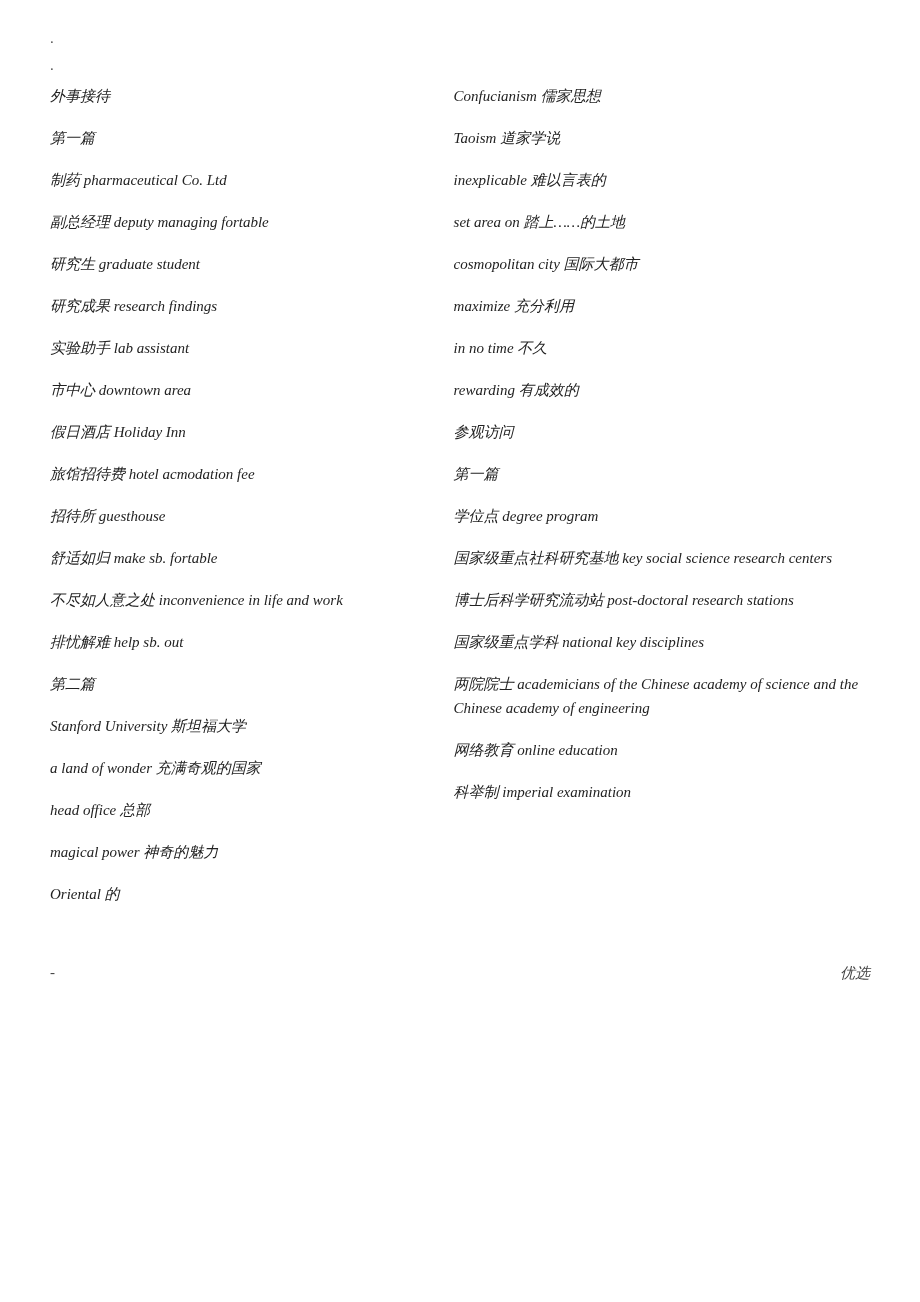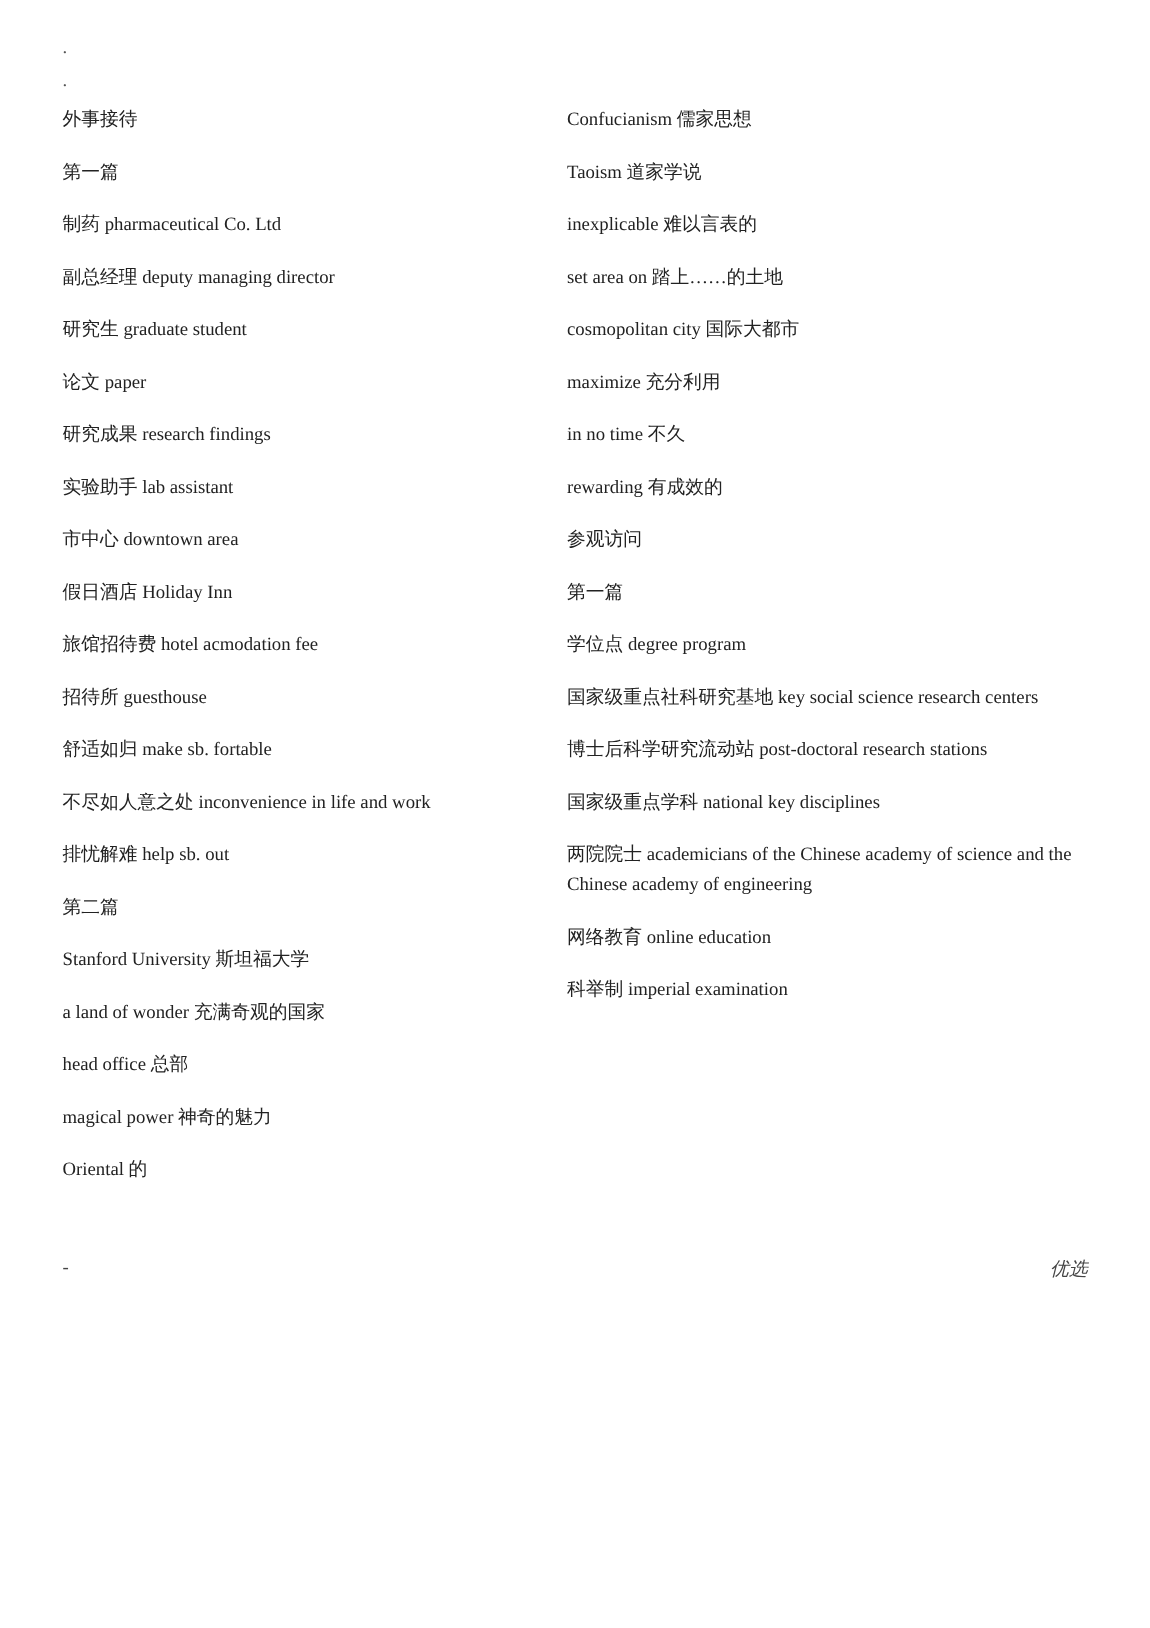--- a/index.html
+++ b/index.html
@@ -29,20 +29,21 @@
       width: 48%;
       padding-right: 20px;
     }
     .col-right {
       width: 52%;
       padding-left: 10px;
     }
     .entry {
       margin-bottom: 18px;
       line-height: 1.6;
+      font-style: italic;
     }
     .entry-text {
       font-size: 15px;
       color: #222;
     }
     .footer-row {
       display: flex;
       justify-content: space-between;
       margin-top: 30px;
       padding-top: 10px;
@@ -64,23 +65,22 @@
 
   <div class="dot-line">.</div>
   <div class="dot-line">.</div>
 
   <div class="two-col">
     <div class="col-left">
 
     <div class="entry"><span class="entry-text">外事接待</span></div>
         <div class="entry"><span class="entry-text">第一篇</span></div>
         <div class="entry"><span class="entry-text">制药  pharmaceutical Co. Ltd</span></div>
-        <div class="entry"><span class="entry-text">副总经理   deputy managing director</span></div>
+        <div class="entry"><span class="entry-text">副总经理   deputy managing fortable</span></div>
         <div class="entry"><span class="entry-text">研究生  graduate student</span></div>
-        <div class="entry"><span class="entry-text">论文  paper</span></div>
         <div class="entry"><span class="entry-text">研究成果  research findings</span></div>
         <div class="entry"><span class="entry-text">实验助手  lab assistant</span></div>
         <div class="entry"><span class="entry-text">市中心  downtown area</span></div>
         <div class="entry"><span class="entry-text">假日酒店  Holiday Inn</span></div>
         <div class="entry"><span class="entry-text">旅馆招待费  hotel acmodation fee</span></div>
         <div class="entry"><span class="entry-text">招待所  guesthouse</span></div>
         <div class="entry"><span class="entry-text">舒适如归  make sb. fortable</span></div>
         <div class="entry"><span class="entry-text">不尽如人意之处  inconvenience in life and work</span></div>
         <div class="entry"><span class="entry-text">排忧解难  help sb. out</span></div>
         <div class="entry"><span class="entry-text"></span></div>

